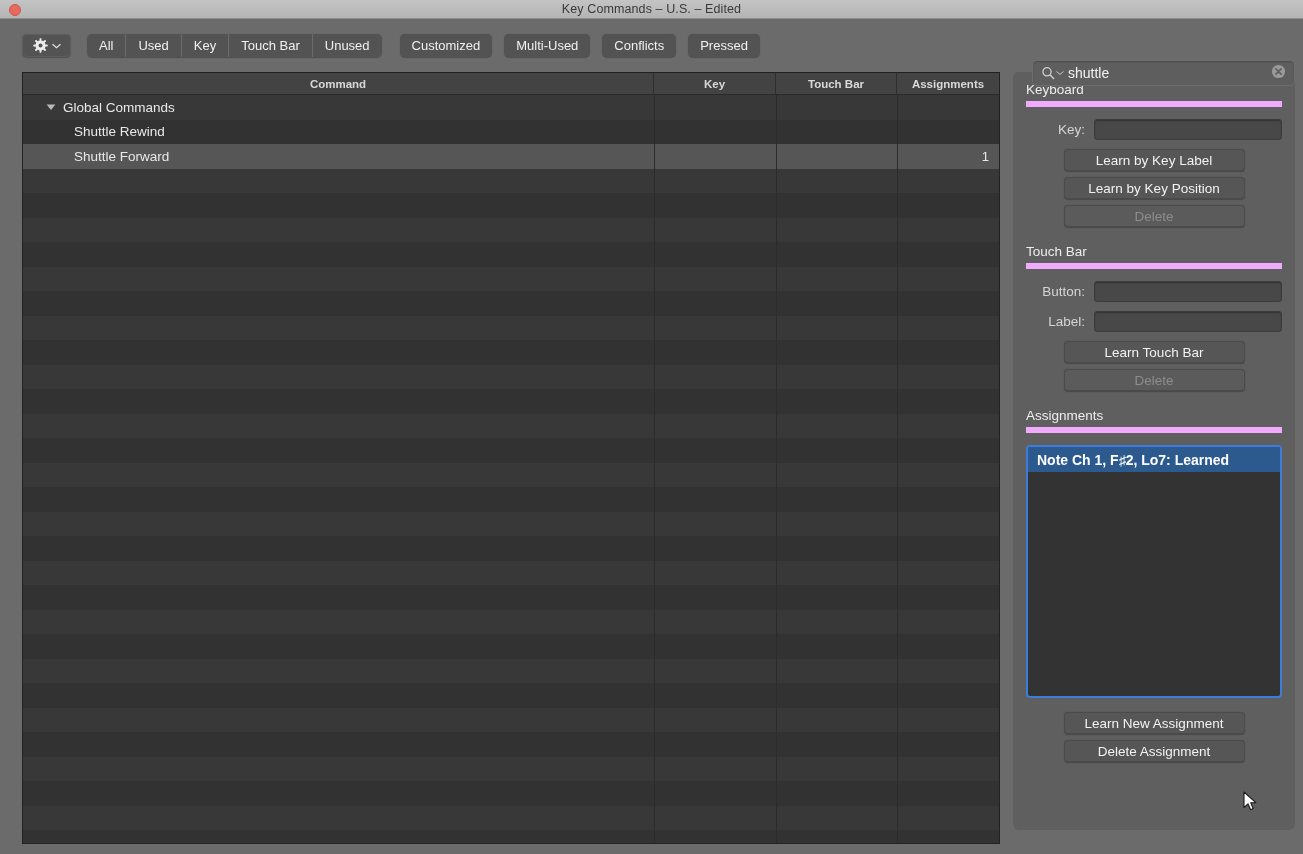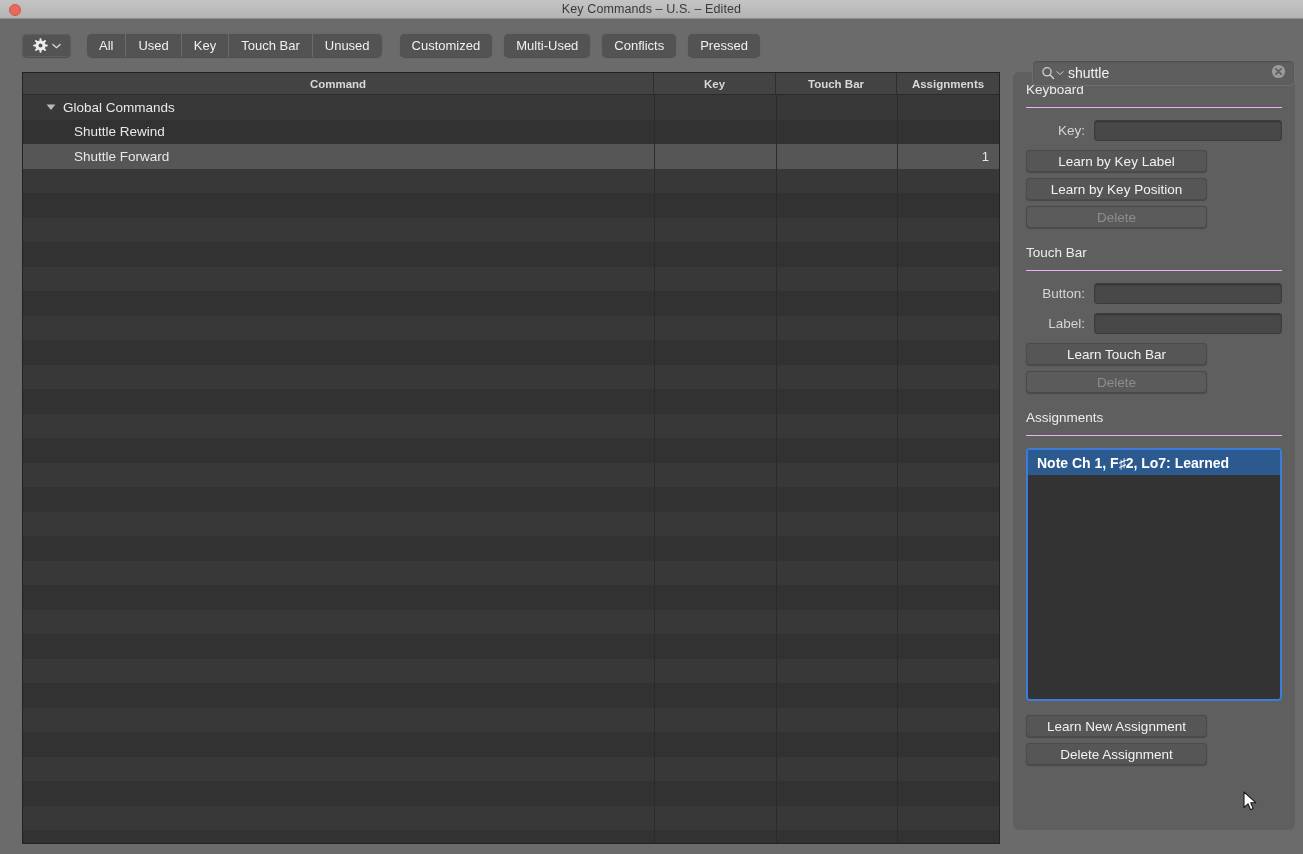--- a/index.html
+++ b/index.html
@@ -188,22 +188,22 @@
     background: #5f5f5f;
     border-radius: 6px;
     padding: 10px 13px 12px 13px;
     display: flex; flex-direction: column;
     min-height: 0;
     align-self: flex-start;
     height: 758px;
   }
   .section-title {
     font-size: 13.5px; color: #ededed;
-    padding-bottom: 10px;
-    border-bottom: 1px solid #f0abfc;
+    padding-bottom: 4px;
+    border-bottom: 6px solid #f0abfc;
     margin-bottom: 12px;
   }
   .field-row {
     display: flex; align-items: center;
     margin-bottom: 9px;
   }
   .field-label {
     width: 68px; text-align: right;
     font-size: 13.5px; color: #d5d5d5;
     padding-right: 9px;
@@ -220,21 +220,21 @@
     background: #575757;
     border: .5px solid #4a4a4a;
     border-radius: 4px;
     display: flex; align-items: center;
     padding: 0 6px 0 9px;
     font-size: 14px; color: #f2f2f2;
     box-shadow: 0 .5px 1px rgba(0,0,0,.25);
   }
   .popup-value { flex: 1; }
   .btn-row {
-    display: flex; justify-content: flex-start;
+    display: flex; justify-content: center;
     margin-bottom: 6px;
   }
   .ibtn {
     width: 181px; height: 22px;
     background: #565656;
     border: .5px solid #4b4b4b;
     border-radius: 4px;
     font-size: 13.5px; color: #f2f2f2;
     display: flex; align-items: center; justify-content: center;
     box-shadow: 0 .5px 1px rgba(0,0,0,.25);

